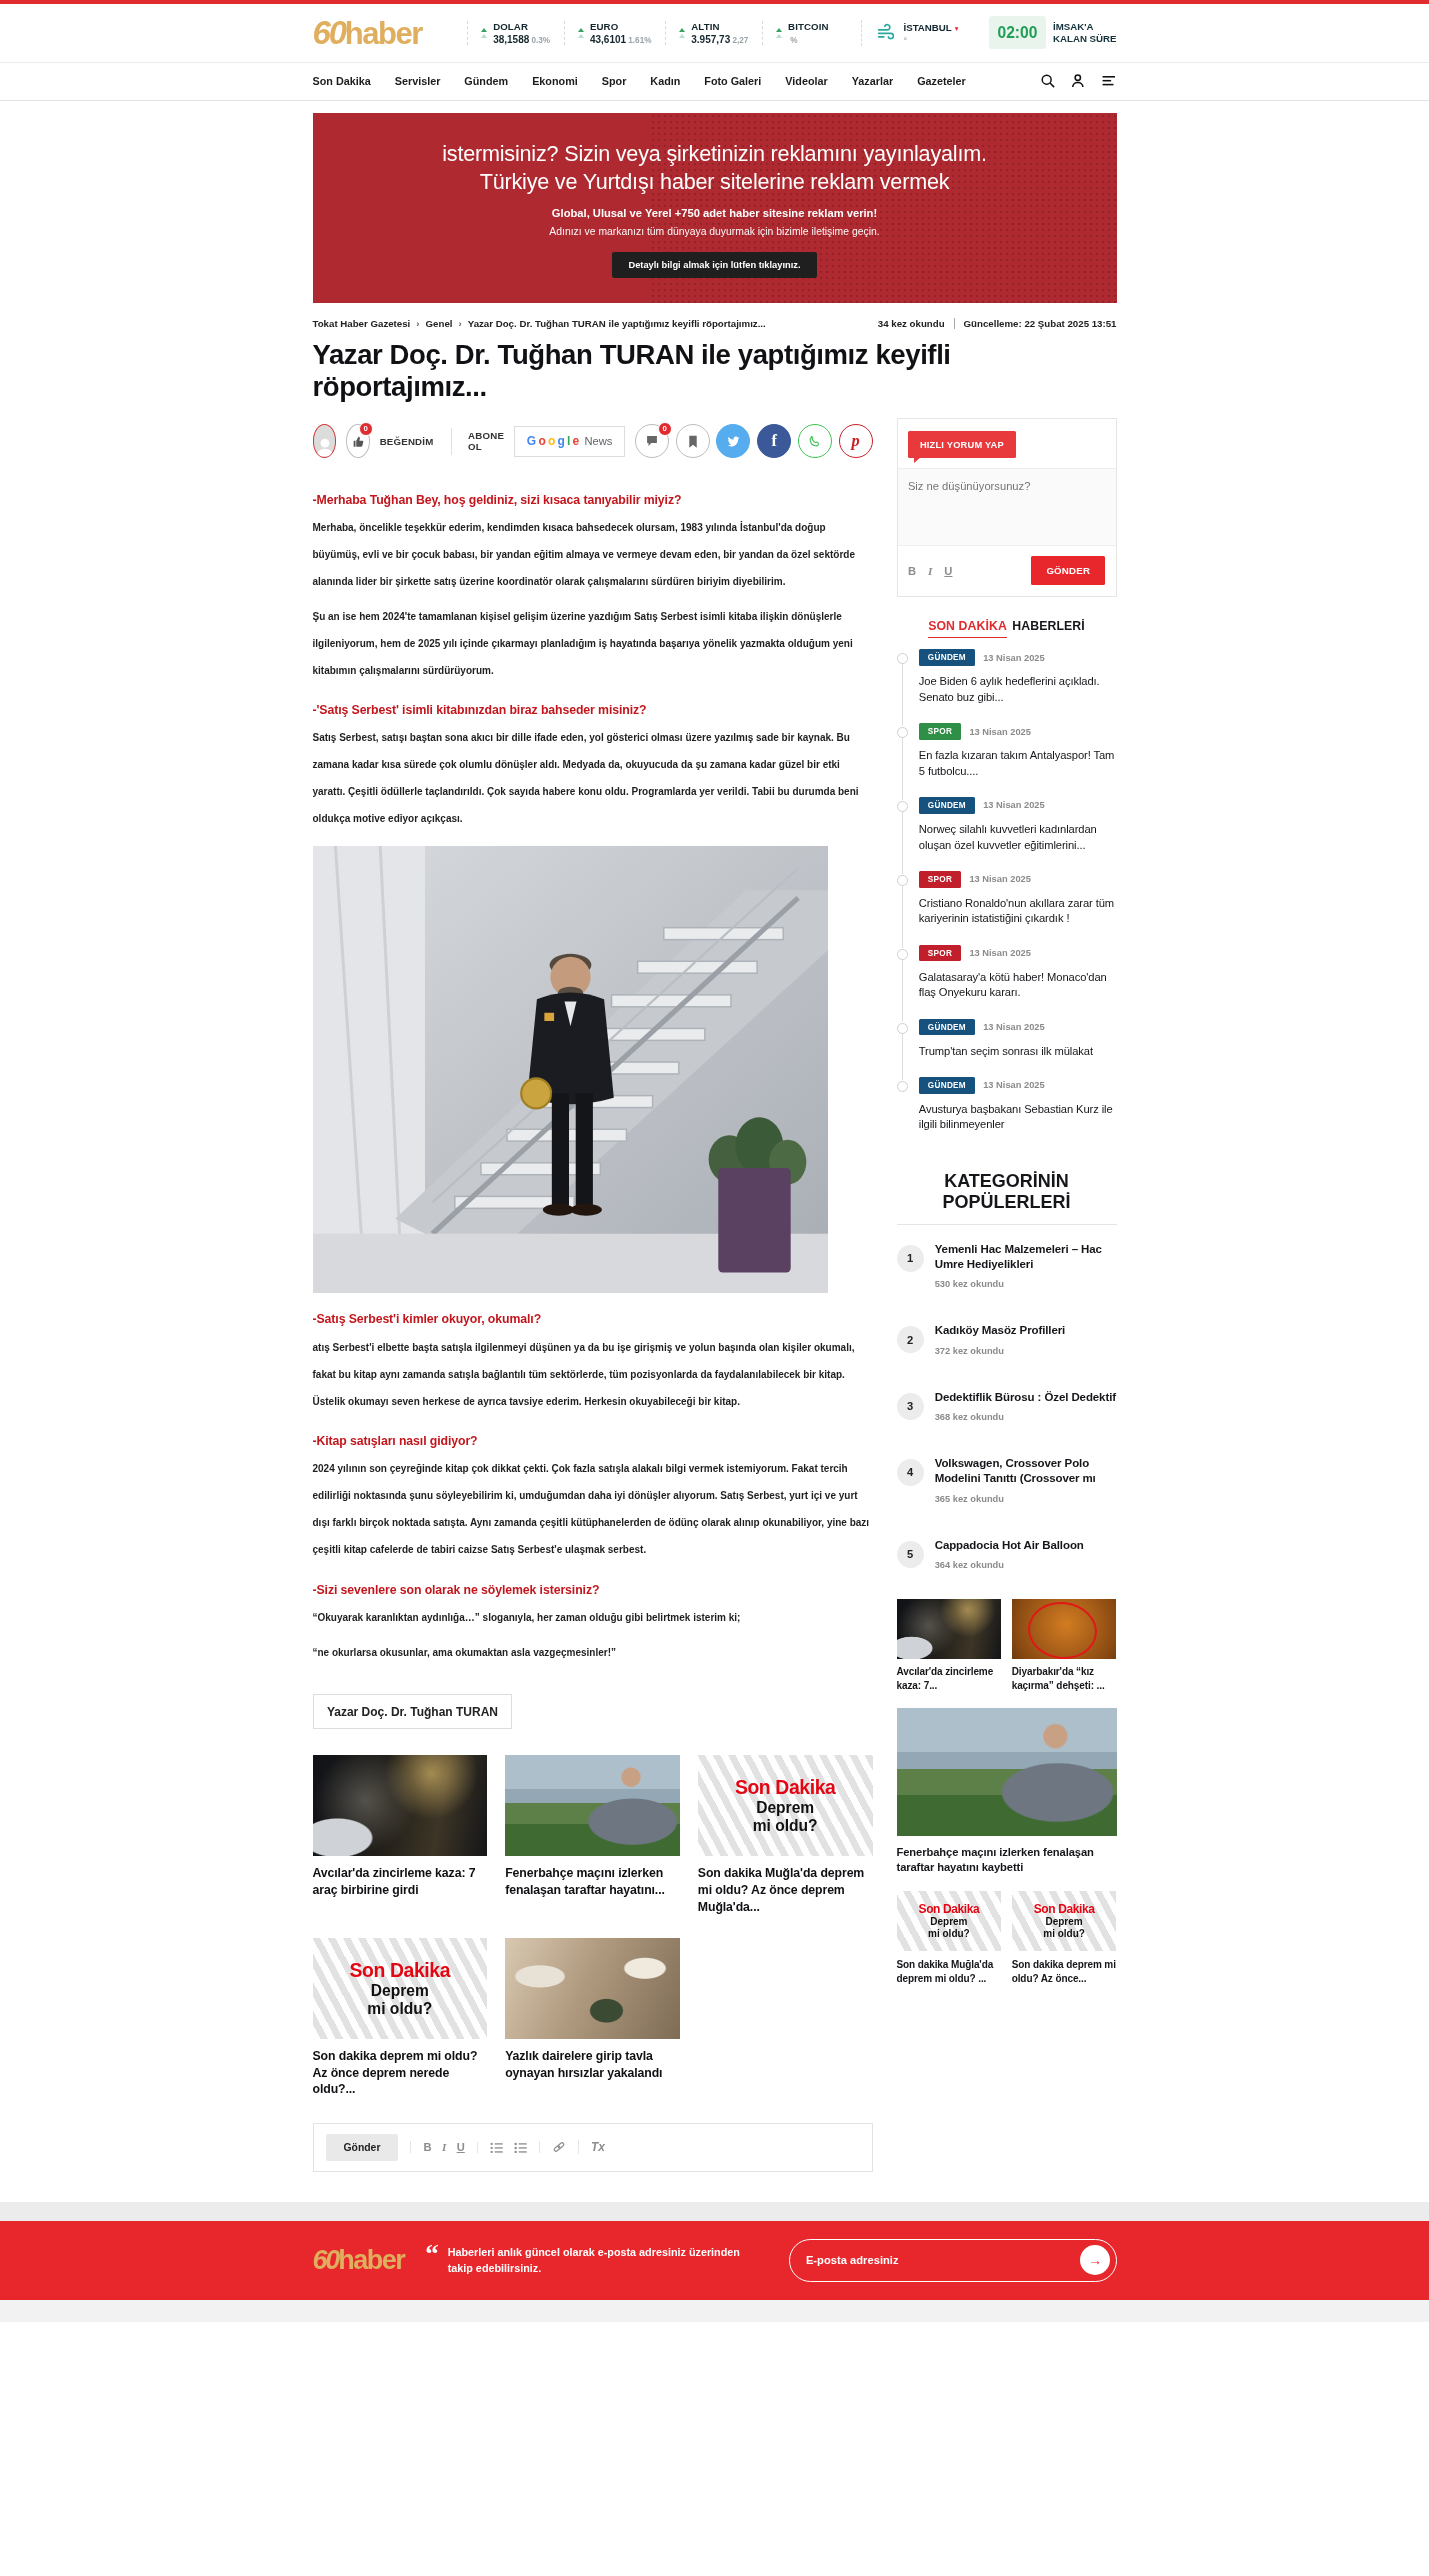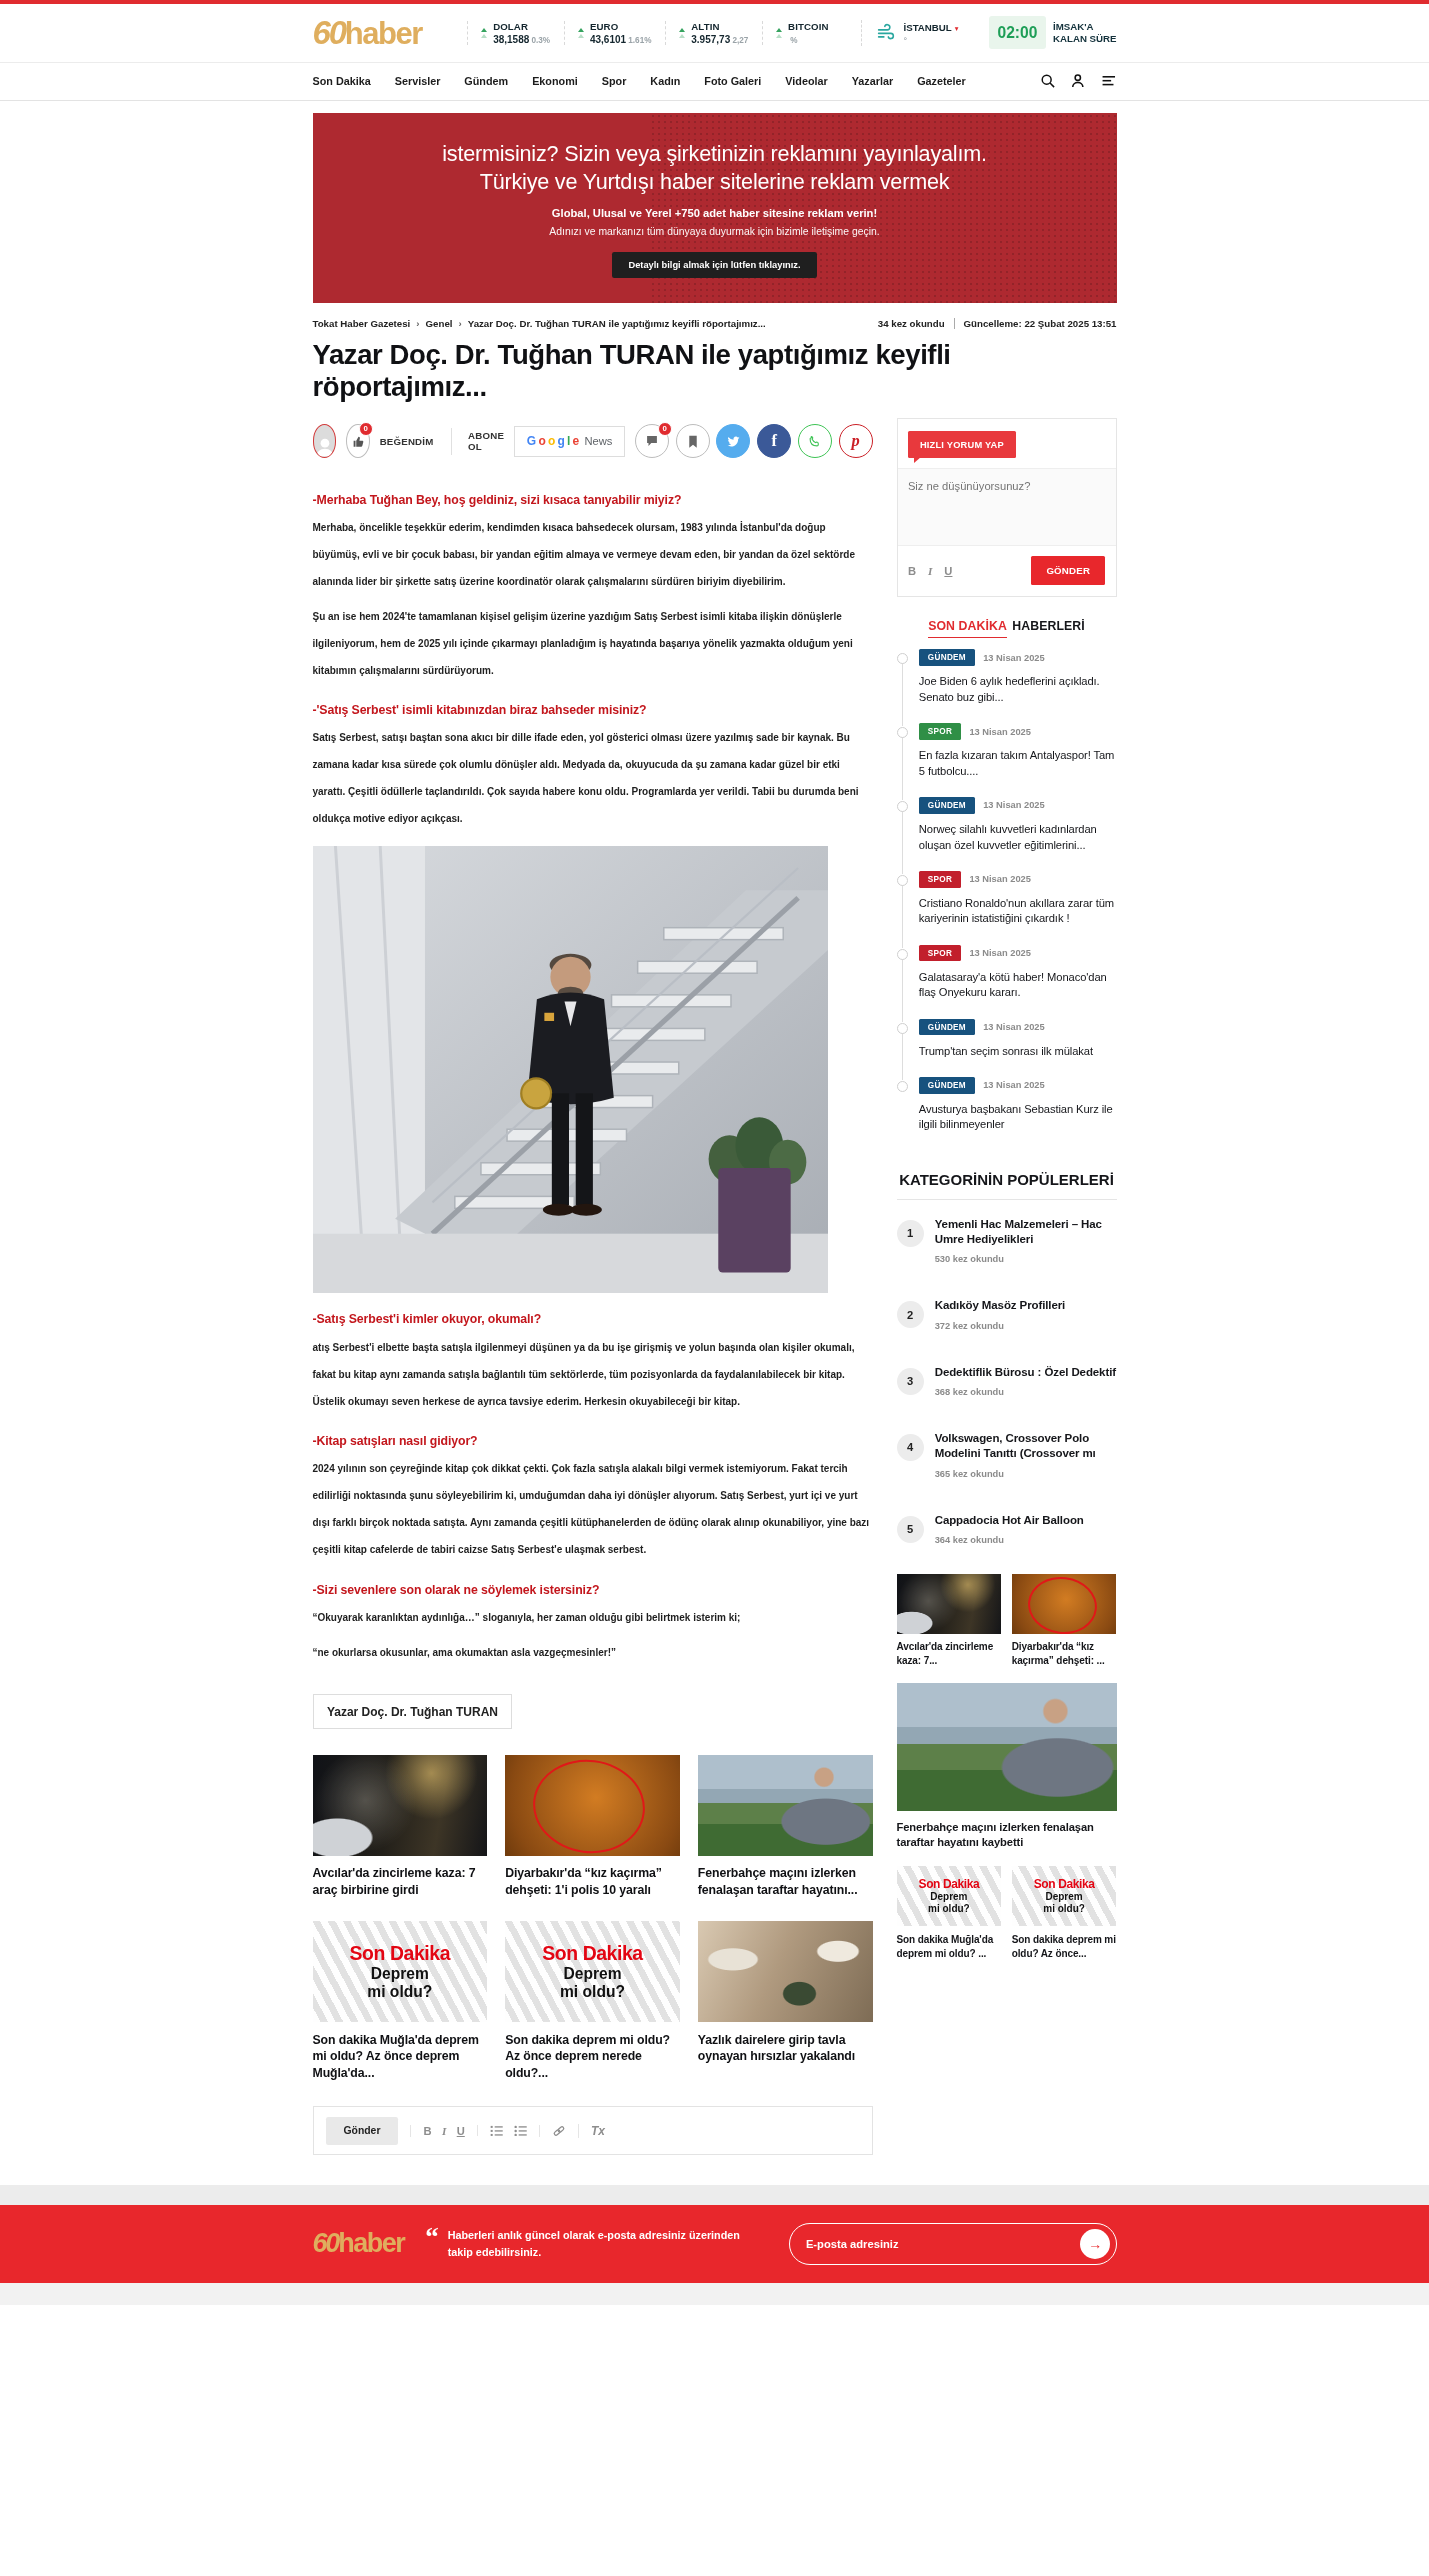--- a/index.html
+++ b/index.html
@@ -149,21 +149,21 @@
   .tl-item { position: relative; padding: 0 0 18px 22.3px; cursor: pointer; }
   .tl-item::before { content: ""; position: absolute; left: 5.2px; top: 13.4px; bottom: -3px; width: 0.7px; background: #ddd; }
   .tl-item:last-child::before { display: none; }
   .tl-dot { position: absolute; left: 0; top: 3.7px; width: 11.2px; height: 11.2px; border-radius: 50%; border: 1.5px solid #cfcfcf; background: #fff; }
   .tl-meta { display: flex; align-items: center; gap: 8.2px; }
   .badge { color: #fff; font-weight: 800; font-size: 8.2px; padding: 3.7px 9px; border-radius: 1.5px; letter-spacing: 0.3px; }
   .badge.navy { background: #17527e; } .badge.green { background: #2f8f46; } .badge.red { background: #c21f2c; }
   .tl-date { font-size: 9.3px; color: #8b8b8b; font-weight: 600; }
   .tl-title { margin-top: 8.2px; font-size: 11.2px; font-weight: 400; line-height: 1.4; letter-spacing: -0.1px; color: #15161a; }
 
-  .pop-head { text-align: center; font-weight: 800; font-size: 15px; margin-top: 19.4px; padding-bottom: 11.2px; border-bottom: 0.7px solid #e5e5e5; }
+  .pop-head { text-align: center; font-weight: 800; font-size: 18px; margin-top: 19.4px; padding-bottom: 11.2px; border-bottom: 0.7px solid #e5e5e5; }
   .pop-item { display: flex; gap: 11.2px; padding: 17px 0; cursor: pointer; }
   .pop-num { flex: 0 0 27px; height: 27px; border-radius: 50%; background: #ececec; color: #222; font-weight: 800; font-size: 11.2px; display: flex; align-items: center; justify-content: center; margin-top: 3px; }
   .pop-title { font-size: 11.5px; font-weight: 800; line-height: 1.35; letter-spacing: -0.1px; color: #15161a; }
   .pop-reads { margin-top: 6.7px; color: #8b8b8b; font-size: 9.3px; font-weight: 600; }
 
   .side-thumbs { display: flex; gap: 10.4px; margin-top: 12px; }
   .sthumb { width: 105px; cursor: pointer; }
   .sthumb .img { height: 60px; position: relative; overflow: hidden; }
   .sthumb .cap { margin-top: 6.7px; font-size: 10px; font-weight: 800; line-height: 1.4; letter-spacing: -0.1px; }
   .side-big { margin-top: 15px; cursor: pointer; }
@@ -439,26 +439,20 @@
       
       <div class="related">
         <div class="rel-card">
           <div class="rel-img">
               <div class="ph ph-traffic"></div>
             </div>
           <div class="rel-title">Avcılar'da zincirleme kaza: 7 araç birbirine girdi</div>
         </div>
         <div class="rel-card">
           <div class="rel-img">
-              <div class="ph ph-cctv"></div>
-            </div>
-          <div class="rel-title">Diyarbakır'da “kız kaçırma” dehşeti: 1'i polis 10 yaralı</div>
-        </div>
-        <div class="rel-card">
-          <div class="rel-img">
               <div class="ph ph-fan"></div>
             </div>
           <div class="rel-title">Fenerbahçe maçını izlerken fenalaşan taraftar hayatını...</div>
         </div>
         <div class="rel-card">
           <div class="rel-img">
               <div class="ph ph-sd">
             <span class="l1">Son Dakika</span>
             <span class="l2">Deprem</span>
             <span class="l3">mi oldu?</span>

